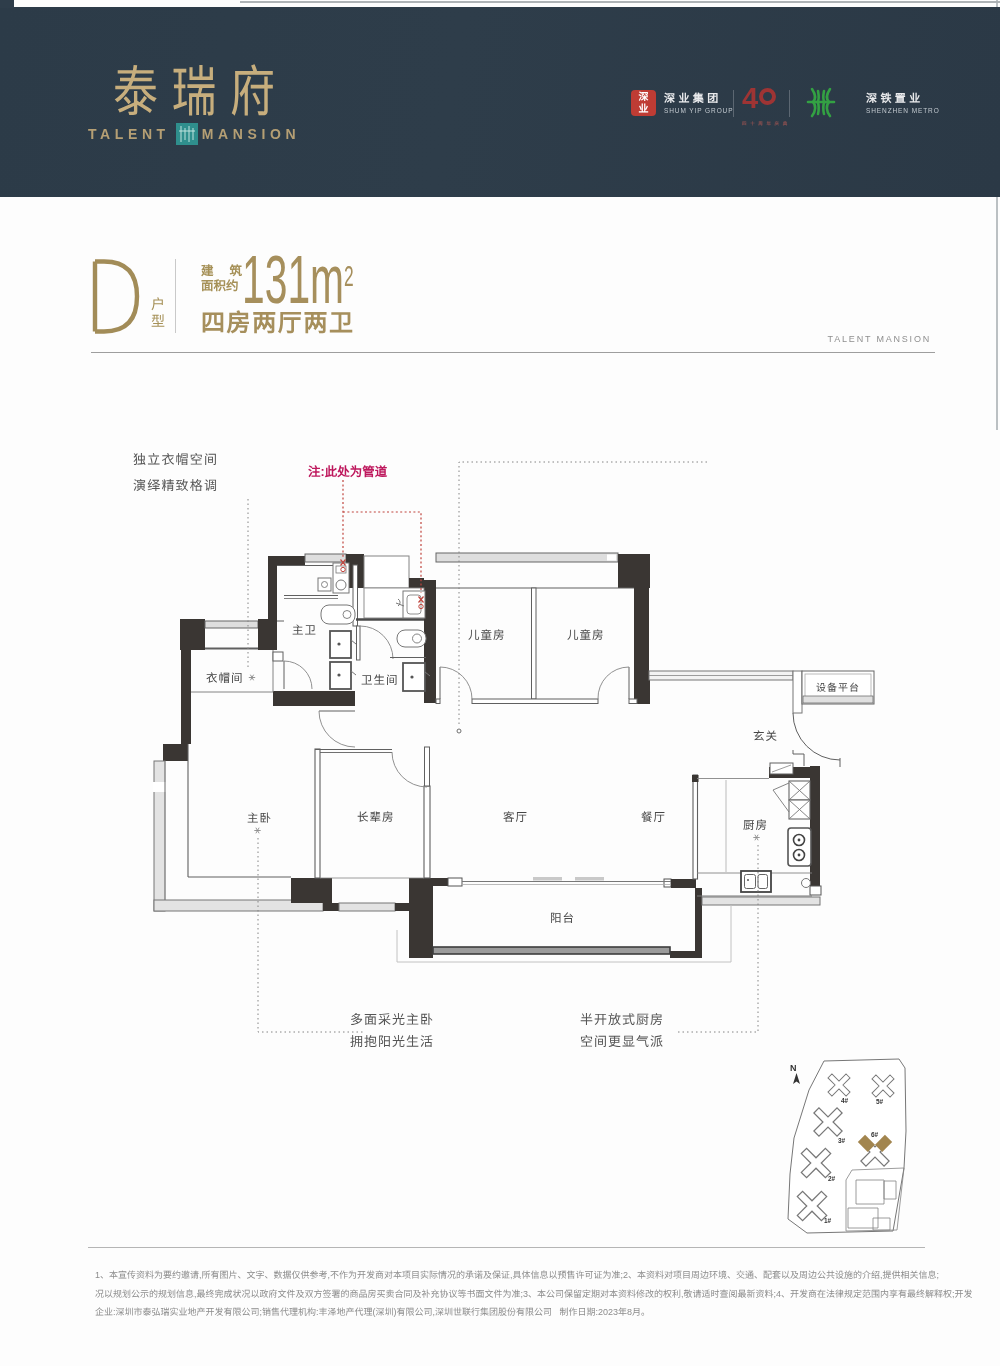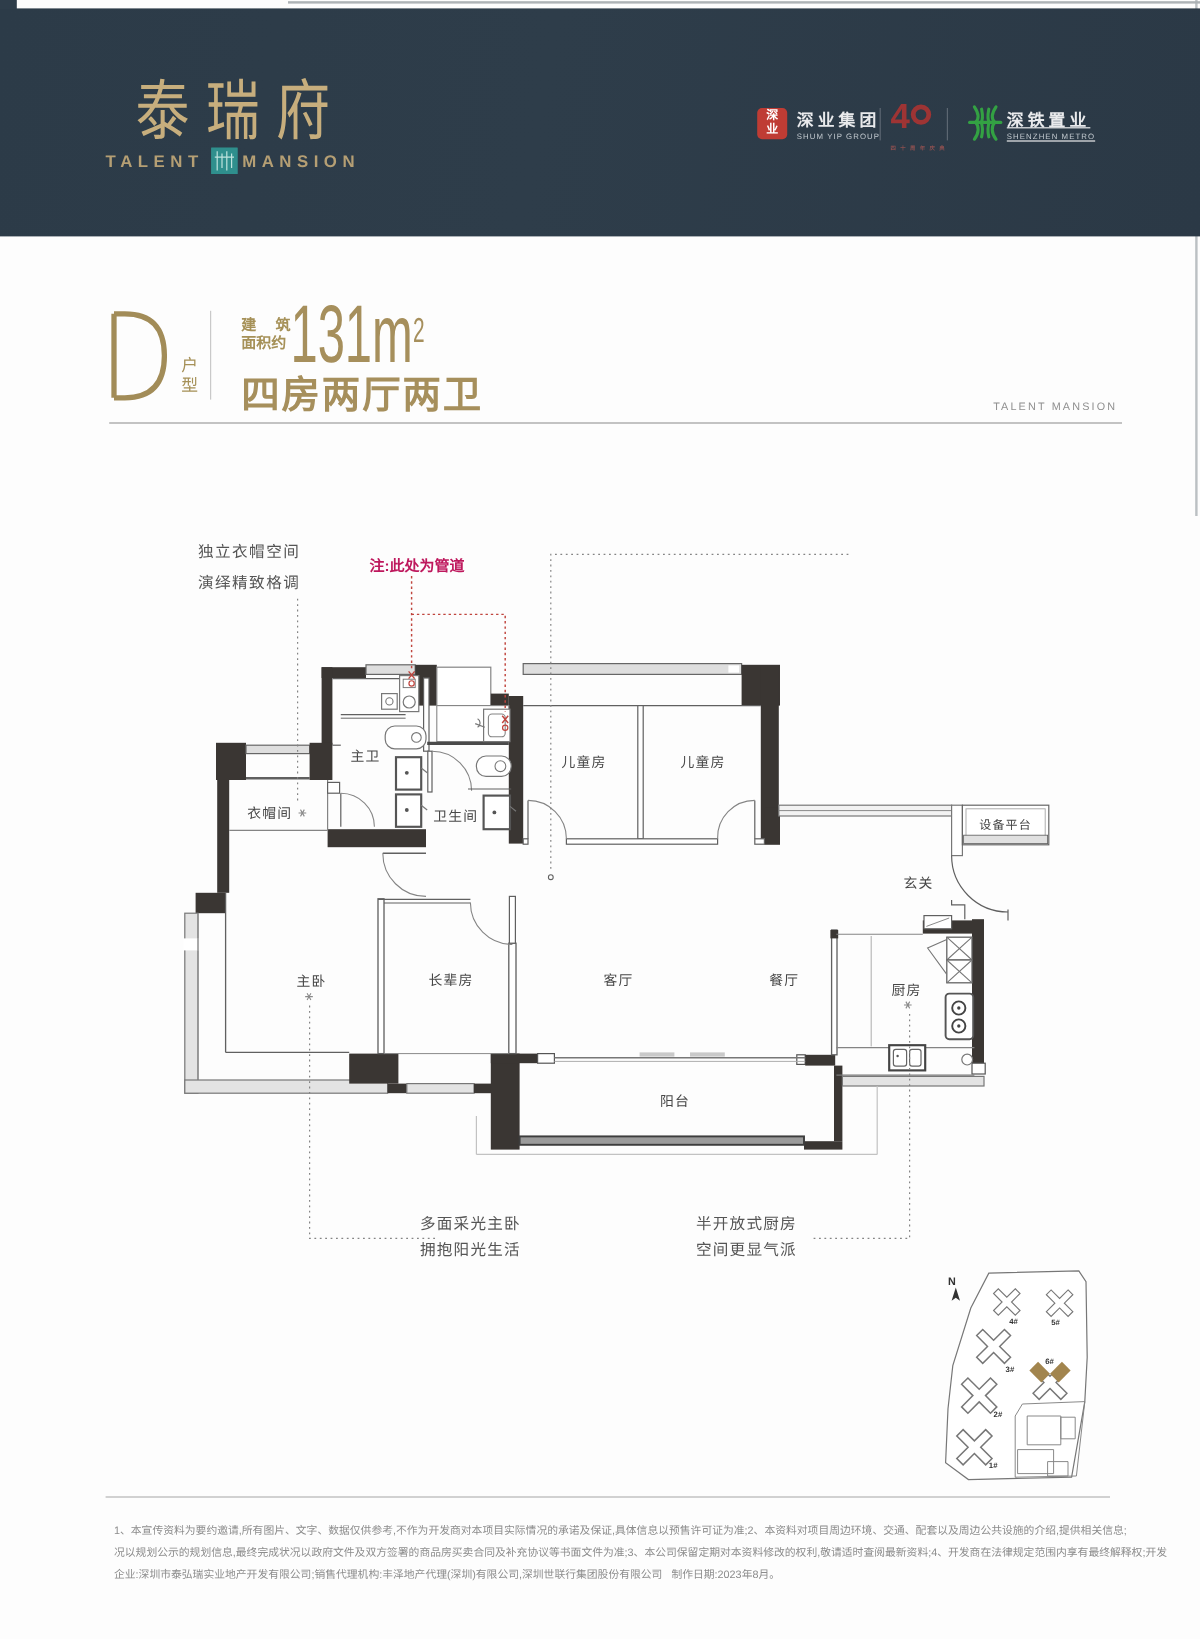--- a/index.html
+++ b/index.html
@@ -3,37 +3,37 @@
 <meta charset="utf-8">
 <style>
   html,body{margin:0;padding:0;background:#ffffff;}
   .page{position:relative;width:1000px;height:1366px;background:#fdfdfd;overflow:hidden;font-family:"Liberation Sans",sans-serif;}
   .band{position:absolute;left:0;top:7px;width:1000px;height:190px;background:linear-gradient(100deg,#2c3b48 0%,#2e3d4a 45%,#2b3946 100%);}
   .corner{position:absolute;left:0;top:0;width:14px;height:8px;background:#2e3d4a;}
   .cnlogo{position:absolute;left:113px;top:48px;width:300px;color:#c7ae7d;font-size:45px;letter-spacing:13.5px;transform:scaleY(1.22);transform-origin:0 0;}
   .enlogo{position:absolute;left:88px;top:123px;color:#b59f74;font-size:14px;letter-spacing:4.6px;font-weight:bold;}
   .tealbox{display:inline-block;width:22px;height:22px;background:#2f8f8d;vertical-align:-6px;margin:0 4px 0 6px;position:relative;}
   .grp{position:absolute;color:#e9eaec;}
-  .grp .cn{font-size:14px;letter-spacing:3.4px;font-weight:bold;white-space:nowrap;}
+  .grp .cn{font-size:11px;letter-spacing:3.4px;font-weight:bold;white-space:nowrap;}
   .grp .en{font-size:6.5px;letter-spacing:0.9px;color:#c3cad0;margin-top:2px;white-space:nowrap;}
   .redsq{position:absolute;left:631px;top:90px;width:25px;height:26px;background:#bf3c34;border-radius:4px;color:#fff;font-size:10px;font-weight:bold;text-align:center;line-height:12px;padding-top:1px;box-sizing:border-box;}
   .vdiv{position:absolute;width:1px;background:#5c6772;}
   .forty{position:absolute;left:742px;top:86px;color:#9e3434;font-size:29px;font-weight:bold;letter-spacing:0;line-height:25px;}
   .forty small{display:block;font-size:4.5px;color:#8d5050;letter-spacing:1.2px;margin-top:0px;}
   .dsec-d{position:absolute;left:90px;}
   .hu{position:absolute;left:150px;top:296px;width:16px;color:#a69158;font-size:14px;line-height:17px;text-align:center;}
   .ddiv{position:absolute;left:175px;top:259px;width:1px;height:74px;background:#c9c9c9;}
   .jz{position:absolute;left:201px;top:264px;color:#a69158;font-size:12.5px;line-height:14.5px;font-weight:bold;}
   .jz .r1{letter-spacing:16px;}
   .area131{position:absolute;left:242px;top:240px;color:#a68f5c;font-size:68px;transform:scaleX(0.60);transform-origin:0 0;white-space:nowrap;letter-spacing:0px;}
   .area131 sup{font-size:29px;vertical-align:17px;}
-  .rooms4{position:absolute;left:201px;top:303px;color:#a68f5c;font-size:32px;letter-spacing:1.6px;font-weight:bold;white-space:nowrap;}
+  .rooms4{position:absolute;left:201px;top:303px;color:#a68f5c;font-size:24px;letter-spacing:1.6px;font-weight:bold;white-space:nowrap;}
   .tmright{position:absolute;left:0;top:334px;width:931px;text-align:right;color:#8f8f8f;font-size:9px;letter-spacing:1.8px;}
   .hr1{position:absolute;left:91px;top:352px;width:844px;height:1px;background:#9e9e9e;}
-  .note1{position:absolute;left:133px;top:447px;color:#555;font-size:13px;line-height:26px;letter-spacing:1.2px;margin-left:32px;}
+  .note1{position:absolute;left:133px;top:447px;color:#555;font-size:13px;line-height:26px;letter-spacing:1.2px;}
   .notered{position:absolute;left:308px;top:461px;color:#be185d;font-size:12.5px;font-weight:bold;letter-spacing:0px;}
   .note2{position:absolute;left:712px;top:447px;color:#555;font-size:13px;line-height:26px;letter-spacing:2.6px;}
   .note3{position:absolute;left:350px;top:1009px;color:#555;font-size:13px;line-height:22px;letter-spacing:1px;}
   .note4{position:absolute;left:580px;top:1009px;color:#555;font-size:13px;line-height:22px;letter-spacing:1px;}
   .disc1{position:absolute;z-index:3;left:95px;top:1202px;color:#b3b3b3;font-size:9px;line-height:18px;letter-spacing:0.2px;white-space:nowrap;}
   .hr2{position:absolute;z-index:3;left:88px;top:1247px;width:837px;height:1px;background:#b5b5b5;}
   .disc2{position:absolute;z-index:3;left:95px;top:1266px;color:#8c8c8c;font-size:9px;line-height:18.5px;letter-spacing:0px;white-space:nowrap;}
 </style>
 </head>
 <body>
@@ -75,21 +75,21 @@
 <div style="position:absolute;left:806px;top:87px;"><svg width="30" height="31" viewBox="0 0 30 31">
         <g stroke="#33a143" stroke-width="2.6" fill="none" stroke-linecap="round">
           <path d="M6,2 C10,8 10,12 7,15 C10,18 10,24 6,29"></path>
           <path d="M24,2 C20,8 20,12 23,15 C20,18 20,24 24,29"></path>
           <path d="M12,4 C13,9 13,13 11.5,15 C13,17 13,23 12,27"></path>
           <path d="M18,4 C17,9 17,13 18.5,15 C17,17 17,23 18,27"></path>
           <line x1="2" y1="15" x2="28" y2="15"></line>
         </g>
       </svg></div>
 
-<div class="grp" style="left:839px;top:89px;text-decoration:underline;">
+<div class="grp" style="left:866px;top:89px;">
       <div class="cn">深铁置业</div>
       <div class="en">SHENZHEN METRO</div>
     </div>
 
 <div class="dsec-d" style="top:257px;"><svg width="52" height="80" viewBox="0 0 52 80">
         <path d="M5,4.5 L5,74.5 M5,4.5 L14,4.5 Q47,4.5 47,39.5 Q47,74.5 14,74.5 L5,74.5" fill="none" stroke="#a28c58" stroke-width="4.4"></path>
       </svg></div>
 
 <div class="hu">户<br>型</div>
 

